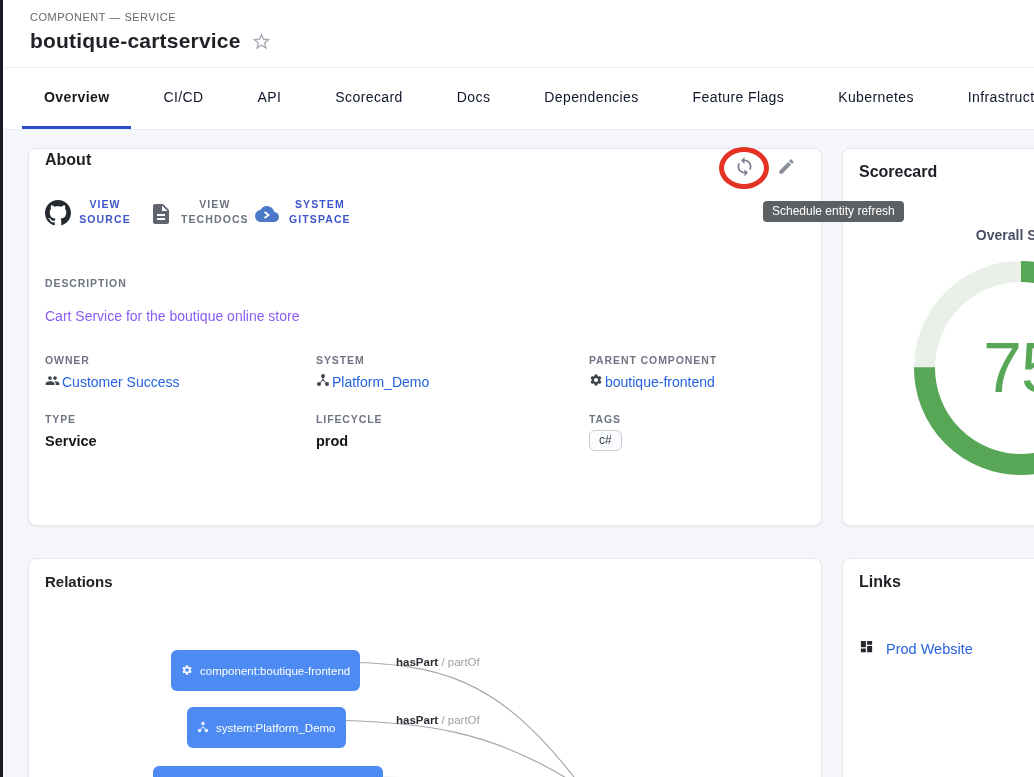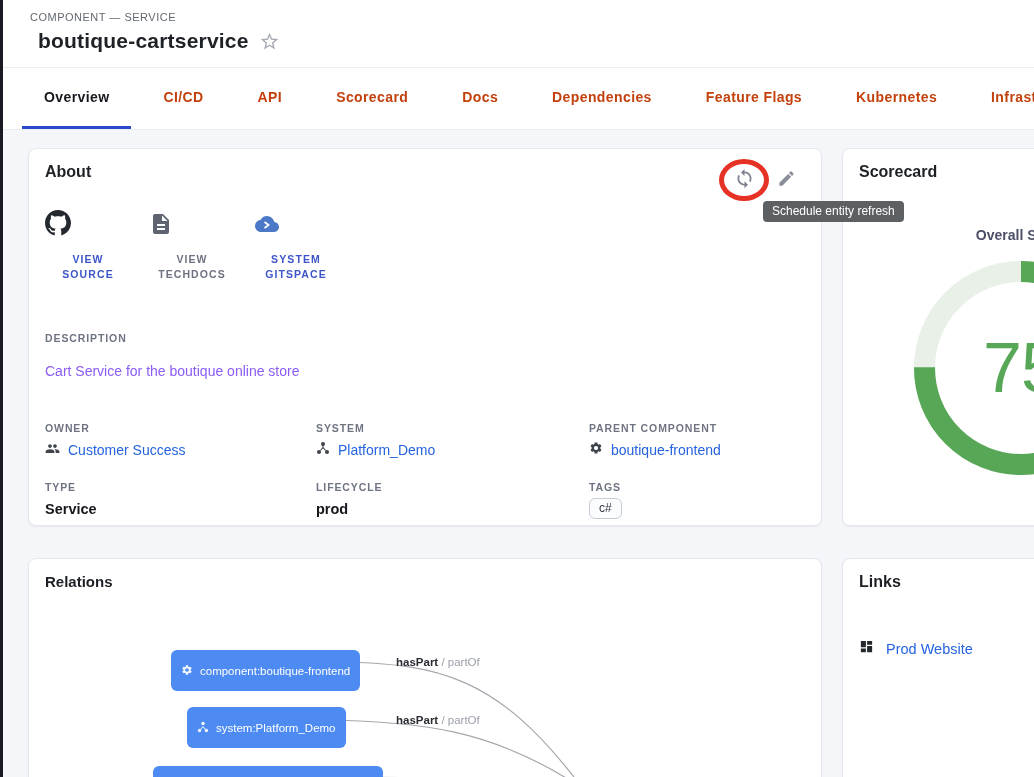--- a/index.html
+++ b/index.html
@@ -5,60 +5,60 @@
   * { margin:0; padding:0; box-sizing:border-box; }
   html,body { width:1034px; height:777px; overflow:hidden; }
   body { font-family:"Liberation Sans", sans-serif; background:#f5f6fa; }
   .viewport { position:relative; width:1034px; height:777px; overflow:hidden; }
   .edge-strip { position:absolute; left:0; top:0; width:3px; height:100%; background:#191a23; z-index:60; }
 
   
   .page-header { background:#fff; height:68px; padding:11px 0 0 30px; border-bottom:1px solid #eceef2; }
   .breadcrumb { font-size:11px; font-weight:500; letter-spacing:.5px; color:#62686f; }
   .title-row { display:flex; align-items:center; gap:10px; margin-top:6px; }
-  .page-title { font-size:21px; font-weight:700; color:#1e2126; letter-spacing:.2px;margin-left:8px; }
+  .page-title { font-size:21px; font-weight:700; color:#1e2126; letter-spacing:.2px; }
   .star-btn svg { display:block; }
 
   
   .tab-bar { background:#fff; height:62px; display:flex; padding-left:22px; border-bottom:1px solid #edeef3; white-space:nowrap; overflow:hidden; }
   .tab { display:flex; align-items:center; padding:0 22px; margin-right:10px; font-size:14px; letter-spacing:.4px;
-         color:#c2410c; font-weight:700; border-bottom:3px solid transparent; cursor:pointer; }
+         color:#0f172a; font-weight:400; border-bottom:3px solid transparent; cursor:pointer; }
   .tab.active { color:#16181e; font-weight:700; border-bottom-color:#2b4ac9; }
 
   
   .content { padding:18px 0 0 28px; width:1240px; }
   .row { display:flex; gap:20px; align-items:stretch; }
   .row2 { margin-top:32px; }
   .card { background:#fff; border:1px solid #e5e8ee; border-radius:8px; box-shadow:0 1px 2px rgba(16,24,40,.06); }
   .card-title { font-size:16px; font-weight:700; color:#1d2025; }
 
   
-  .card-about { width:794px; height:378px; padding:14px 16px; position:relative; }
+  .card-about { width:794px; height:378px; padding:2px 16px; position:relative; }
   .about-header { display:flex; justify-content:space-between; align-items:flex-start; }
   .about-actions { display:flex; gap:8px; margin-right:2px; }
   .icon-btn { width:34px; height:34px; border-radius:50%; display:flex; align-items:center; justify-content:center;
               background:transparent; border:none; cursor:pointer; position:relative; }
   .red-circle { position:absolute; left:-8px; top:-4px; width:50px; height:42px; border:5px solid #e63224;
                 border-radius:50%; pointer-events:none; z-index:6; }
   .tooltip { position:absolute; left:734px; top:52px; background:#5d6063; color:#fff; font-size:12px;
              padding:3px 9px 4px; border-radius:4px; white-space:nowrap; z-index:30; }
 
   .quick-actions { display:flex; gap:18px; margin-top:12px; }
-  .qa-item { display:flex; flex-direction:column; align-items:flex-start; gap:16px; min-width:64px; max-width:86px;
+  .qa-item { display:flex; flex-direction:row; align-items:center; gap:8px; min-width:64px; max-width:86px;
              text-align:center; cursor:pointer; }
   .qa-icon { height:27px; display:flex; align-items:flex-end; }
   .qa-label { font-size:10.5px; font-weight:700; letter-spacing:1.1px; line-height:1.45; }
   .qa-blue .qa-label { color:#3d55c9; }
   .qa-gray .qa-label { color:#6d7280; }
 
   .micro-label { font-size:10.5px; font-weight:700; letter-spacing:.9px; color:#6e7482; }
   .desc-block { margin-top:50px; }
   .desc-value { margin-top:19px; font-size:14px; color:#8b5cf6; }
-  .fields-grid { display:grid; grid-template-columns:271px 273px 1fr; row-gap:22px; margin-top:43px; }
-  .field-value-link { margin-top:7px; display:flex; align-items:center; gap:8px; font-size:14px; color:#2563df; cursor:pointer; }
+  .fields-grid { display:grid; grid-template-columns:271px 273px 1fr; row-gap:22px; margin-top:30px; }
+  .field-value-link { margin-top:7px; display:flex; align-items:center; gap:2px; font-size:14px; color:#2563df; cursor:pointer; }
   .field-value-bold { margin-top:8px; font-size:14.5px; font-weight:700; color:#15171c; }
   .tag-chip { display:inline-block; margin-top:5px; border:1px solid #c6cbd6; border-radius:6px; background:#fbfcfe;
               padding:2px 9px 3px; font-size:12px; color:#323845; }
 
   
   .card-scorecard { width:398px; padding:14px 16px; position:relative; }
   .overall-label { position:absolute; left:71px; top:78px; width:214px; text-align:center;
                    font-size:14px; font-weight:700; color:#4b4f66; }
   .donut-wrap { position:absolute; left:71px; top:112px; width:214px; height:214px; }
   .donut-num { position:absolute; inset:0; display:flex; align-items:center; justify-content:center;

